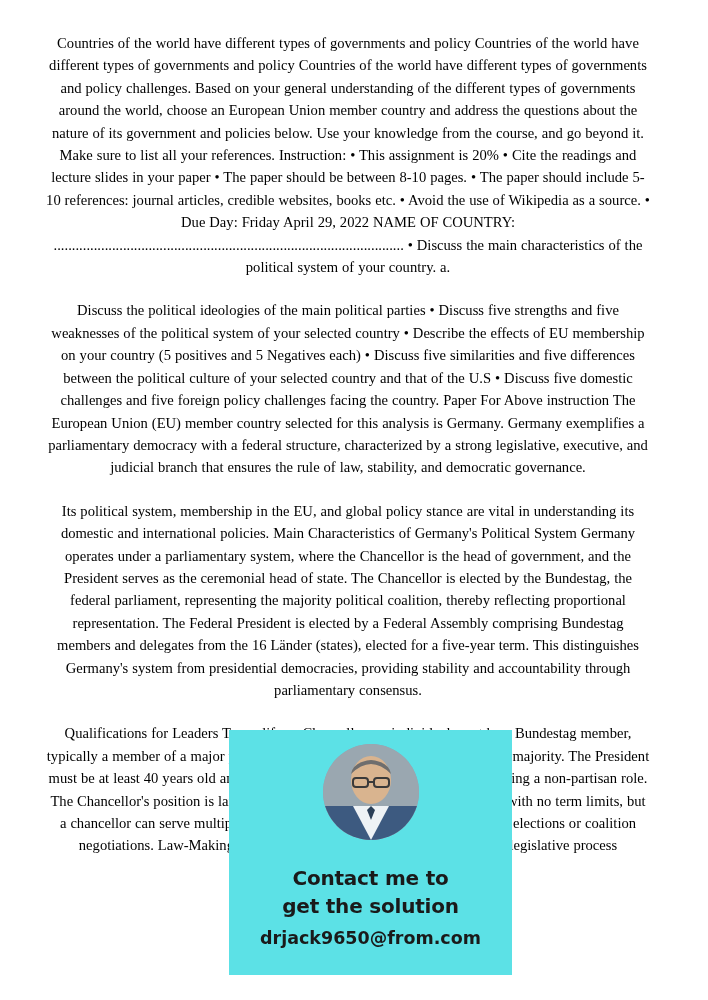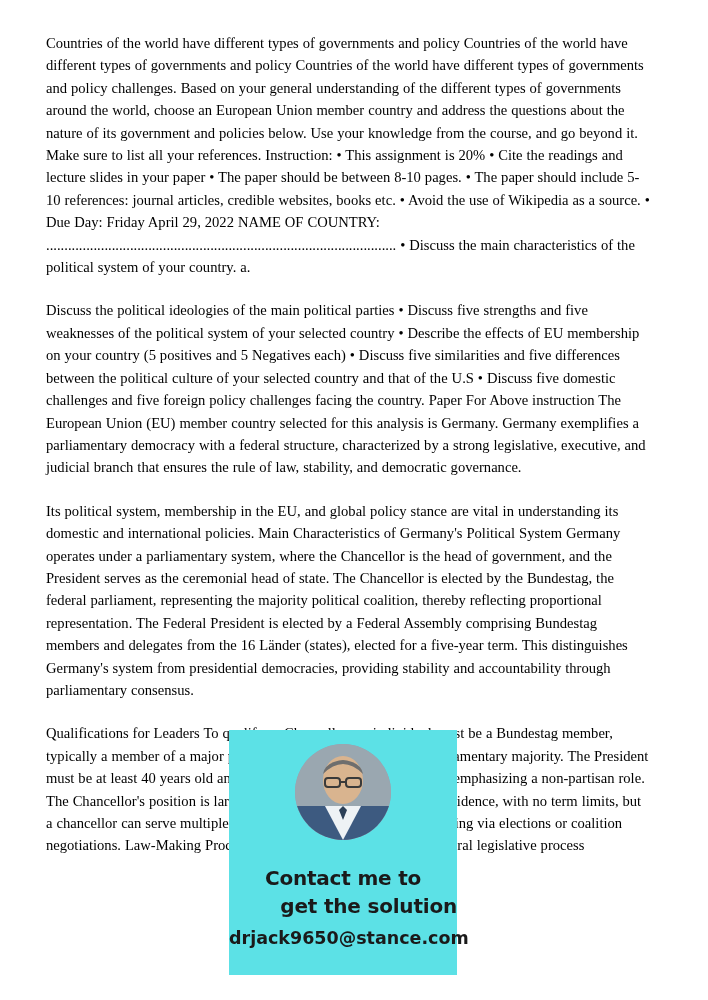--- a/index.html
+++ b/index.html
@@ -25,33 +25,33 @@
   }
   .doc-body {
     position: absolute;
     top: 32px;
     left: 46px;
     width: 604px;
   }
   .para {
     font-size: 14.6px;
     line-height: 22.4px;
-    text-align: left;
+    text-align: center;
     margin: 0 0 21px 0;
     word-spacing: 0.3px;
   }
   .para:last-child {
     margin-bottom: 0;
   }
   
   .overlay-card {
     position: absolute;
     left: 229px;
     top: 730px;
-    width: 228px;
+    width: 283px;
     height: 245px;
     background: #5ce1e6;
     z-index: 10;
   }
   .overlay-photo {
     position: absolute;
     left: 50%;
     transform: translateX(-50%);
     top: 14px;
     width: 96px;
@@ -69,21 +69,21 @@
     left: 0;
     width: 100%;
     text-align: center;
     font-family: "DejaVu Sans", sans-serif;
     font-weight: bold;
     font-size: 20px;
     color: #1a1a1a;
     letter-spacing: -0.2px;
   }
   .overlay-line1 { top: 136px; }
-  .overlay-line2 { top: 164px; text-align: right; }
+  .overlay-line2 { top: 164px; }
   .overlay-email {
     position: absolute;
     left: 0;
     top: 198px;
     width: 100%;
     text-align: center;
     font-family: "DejaVu Sans", sans-serif;
     font-weight: bold;
     font-size: 17.5px;
     color: #1a1a1a;
@@ -110,16 +110,16 @@
         <path d="M44 66 L48 76 L52 66 L48 62 Z" fill="#2b3f57"></path>
         <ellipse cx="48" cy="36" rx="20" ry="24" fill="#d9b48f"></ellipse>
         <path d="M28 30 Q48 10 68 30 Q66 18 48 16 Q30 18 28 30 Z" fill="#6e6e6e"></path>
         <rect x="30" y="34" width="15" height="9" rx="3" fill="none" stroke="#3a3a3a" stroke-width="2"></rect>
         <rect x="51" y="34" width="15" height="9" rx="3" fill="none" stroke="#3a3a3a" stroke-width="2"></rect>
         <line x1="45" y1="38" x2="51" y2="38" stroke="#3a3a3a" stroke-width="2"></line>
       </svg>
     </div>
     <div class="overlay-line1">Contact me to</div>
     <div class="overlay-line2">get the solution</div>
-    <div class="overlay-email">drjack9650@stance.com</div>
+    <div class="overlay-email">drjack9650@from.com</div>
   </div>
 
 </div>
 
 </body></html>

